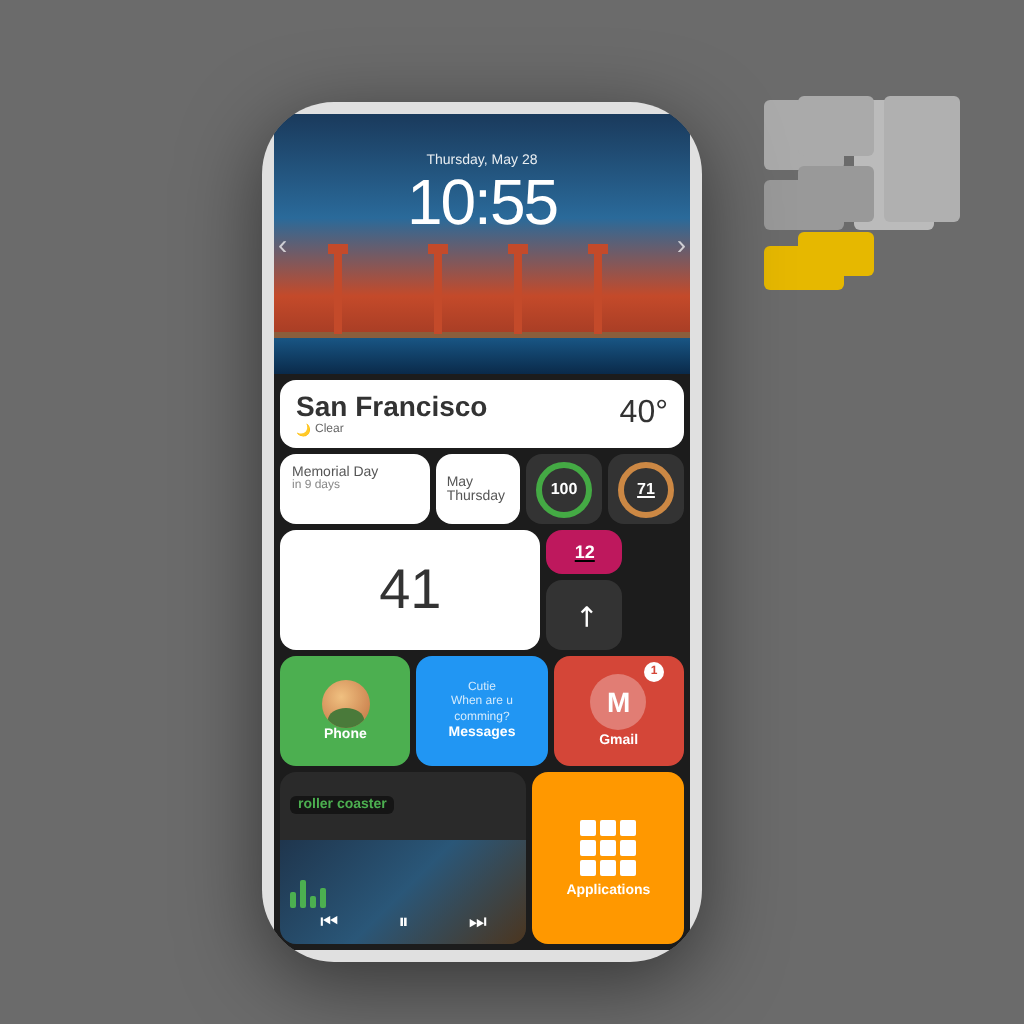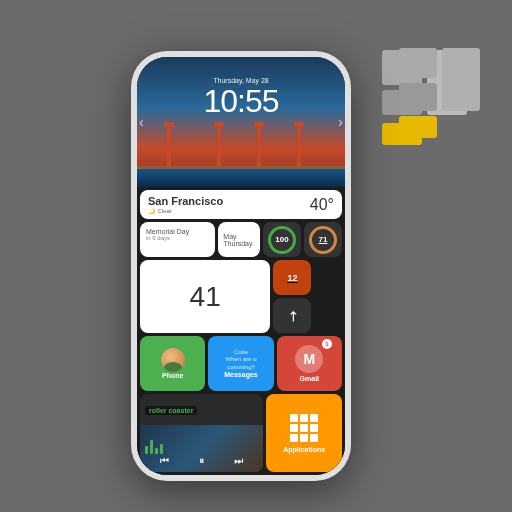--- a/index.html
+++ b/index.html
@@ -54,21 +54,21 @@
       margin-top: 20px;
     }
 
     .phone-inner {
       position: absolute;
       top: 6px;
       left: 6px;
       right: 6px;
       bottom: 6px;
       background: #1a1a1a;
-      border-radius: 30px;
+      border-radius: 10px;
       overflow: hidden;
     }
 
     
     .hero {
       position: absolute;
       top: 0;
       left: 0;
       right: 0;
       height: 130px;
@@ -167,21 +167,21 @@
       background: #fff;
       border-radius: 8px;
       padding: 5px 8px;
       display: flex;
       justify-content: space-between;
       align-items: center;
       flex-shrink: 0;
     }
     .weather-left { }
     .weather-city {
-      font-size: 11px;
+      font-size: 14px;
       font-weight: bold;
       color: #333;
     }
     .weather-condition {
       font-size: 6px;
       color: #666;
       display: flex;
       align-items: center;
       gap: 2px;
     }
@@ -267,23 +267,23 @@
       font-size: 8px;
       color: white;
       font-weight: bold;
       position: relative;
     }
     .circle-ring.green { border-color: #4a4; }
     .circle-ring.orange { border-color: #c84; text-decoration: underline; }
 
     .small-circle-widget {
       width: 38px;
-      height: 35px;
-      border-radius: 8px;
-      background: #c2410c;
+      height: 22px;
+      border-radius: 8px;
+      background: #be185d;
       display: flex;
       flex-direction: column;
       align-items: center;
       justify-content: center;
       text-decoration: underline;
     }
     .sc-num {
       font-size: 9px;
       color: white;
       font-weight: bold;

